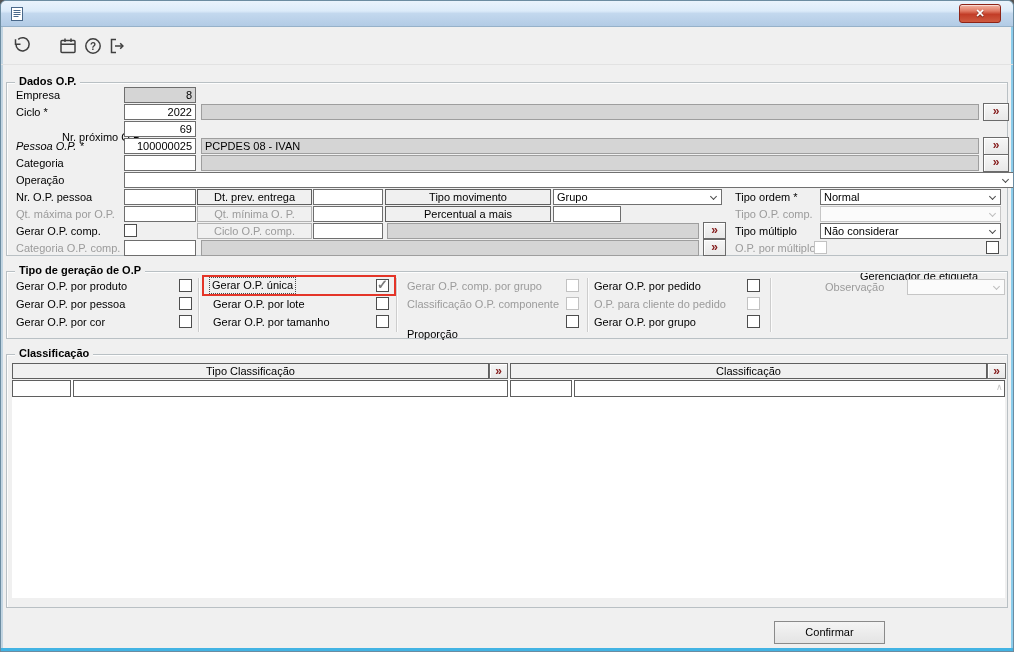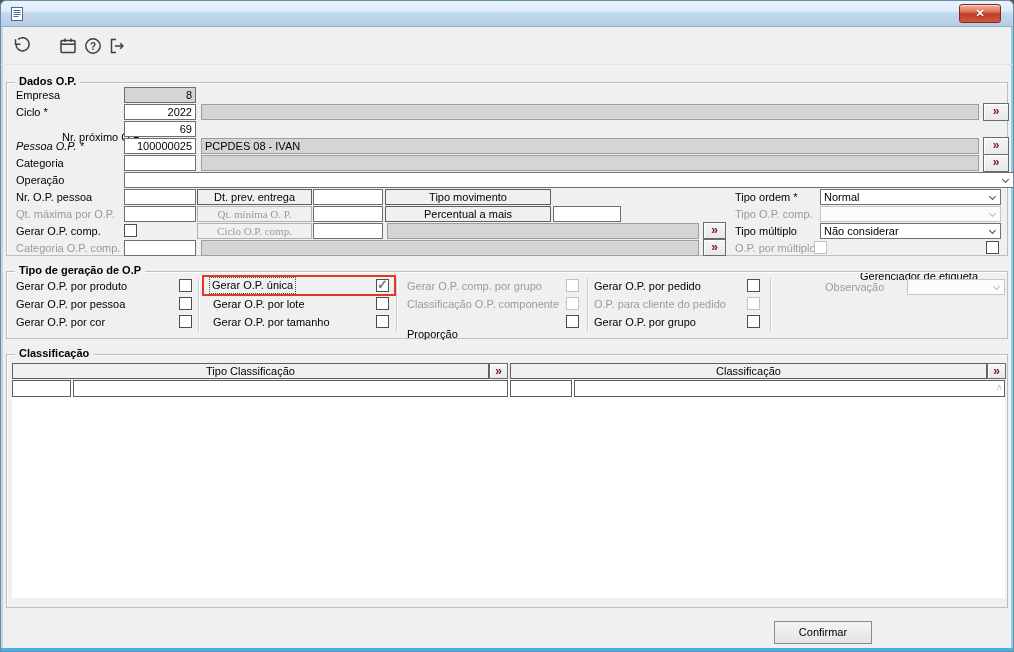--- a/index.html
+++ b/index.html
@@ -33,40 +33,40 @@
   .group{position:absolute;border:1px solid #b9c0c4;box-shadow:inset 1px 1px 0 #fdfdfd;}
   .glegend{position:absolute;top:-8px;left:8px;background:#f0f0f0;padding:0 4px;font-weight:bold;white-space:nowrap;}
   
   .lbl{position:absolute;white-space:nowrap;line-height:13px;}
   .lbl.dis{color:#9b9b9b;}
   .inp{position:absolute;height:16px;background:#fff;border:1px solid #6e6e6e;padding:0 3px;line-height:14px;overflow:hidden;white-space:nowrap;}
   .inp.num{text-align:right;}
   .ro{background:#d5d5d5;border-color:#9e9e9e;}
   .ro.dark{border-color:#6e6e6e;}
   .cell{position:absolute;height:16px;border:1px solid #5f5f5f;text-align:center;line-height:14px;overflow:hidden;white-space:nowrap;}
-  .cell.dis{border-color:#b2b2b2;color:#9b9b9b;font-family:Liberation Serif, serif;}
+  .cell.dis{border-color:#b2b2b2;color:#9b9b9b;}
   .combo{position:absolute;height:16px;background:#fff;border:1px solid #707070;padding:0 16px 0 3px;line-height:14px;overflow:hidden;white-space:nowrap;}
   .combo .chev{position:absolute;right:5px;top:4px;width:5px;height:5px;border-right:1.4px solid #4c4c4c;border-bottom:1.4px solid #4c4c4c;transform:rotate(45deg);}
   .combo.dis{background:#fbfbfb;border-color:#c6c6c6;color:#9b9b9b;}
   .combo.dis .chev{border-color:#bdbdbd;}
   .lookup{position:absolute;background:linear-gradient(#f6f6f6,#e8e8e8);border:1px solid #6b6b6b;color:#872020;font-weight:bold;font-size:12px;text-align:center;line-height:14px;box-shadow:inset 1px 1px 0 #fff;}
   .cb{position:absolute;width:13px;height:13px;background:#fff;border:1px solid #4d4d4d;}
   .cb.dis{border-color:#c2c2c2;}
   .cb.checked::after{content:"✓";position:absolute;left:0px;top:-3px;font-size:13px;font-weight:bold;color:#7c7c7c;}
   .vsep{position:absolute;width:1px;background:#cdcdcd;box-shadow:1px 0 0 #fbfbfb;}
   .hl-red{position:absolute;border:2px solid #e43528;}
   .focus-dotted{outline:1px dotted #4a4a4a;padding:1px 2px;}
   
   .thead{position:absolute;height:16px;background:#f0f0f0;border:1px solid #5f5f5f;text-align:center;line-height:14px;font-size:11px;}
   .tbody{position:absolute;background:#ffffff;}
   .tcell{position:absolute;height:17px;background:#fff;border:1px solid #5f5f5f;}
   .scrollup{position:absolute;color:#c6c6c6;font-size:9px;line-height:9px;}
   
   .btn{
-    position:absolute;width:98px;height:23px;background:linear-gradient(#f4f4f4,#e4e4e4);
+    position:absolute;width:111px;height:23px;background:linear-gradient(#f4f4f4,#e4e4e4);
     border:1px solid #8a8a8a;text-align:center;line-height:21px;color:#000;
   }
 </style>
 </head>
 <body>
 
 <div class="window">
 
   <div class="titlebar">
     <svg class="app-icon" width="16" height="16" viewBox="0 0 16 16">
@@ -139,20 +139,24 @@
     <div class="combo" style="left:117px;top:89px;width:890px;">
       <span></span>
       <span class="chev"></span>
     </div>
 
     <div class="lbl" style="left:9px;top:108px;">Nr. O.P. pessoa</div>
     <div class="inp" style="left:117px;top:106px;width:72px;"></div>
     <div class="cell" style="left:190px;top:106px;width:115px;">Dt. prev. entrega</div>
     <div class="inp" style="left:306px;top:106px;width:70px;"></div>
     <div class="cell" style="left:378px;top:106px;width:166px;">Tipo movimento</div>
+    <div class="combo" style="left:546px;top:106px;width:169px;">
+      <span>Grupo</span>
+      <span class="chev"></span>
+    </div>
     <div class="lbl" style="left:728px;top:108px;">Tipo ordem *</div>
     <div class="combo" style="left:813px;top:106px;width:181px;">
       <span>Normal</span>
       <span class="chev"></span>
     </div>
 
     <div class="lbl dis" style="left:9px;top:125px;">Qt. máxima por O.P.</div>
     <div class="inp" style="left:117px;top:123px;width:72px;"></div>
     <div class="cell dis" style="left:190px;top:123px;width:115px;">Qt. mínima O. P.</div>
     <div class="inp" style="left:306px;top:123px;width:70px;"></div>

